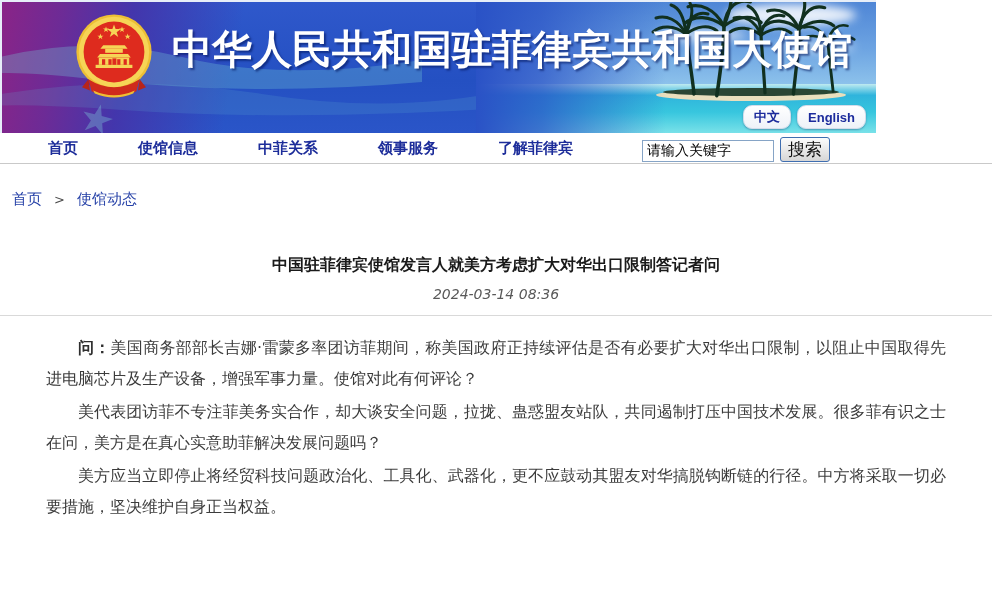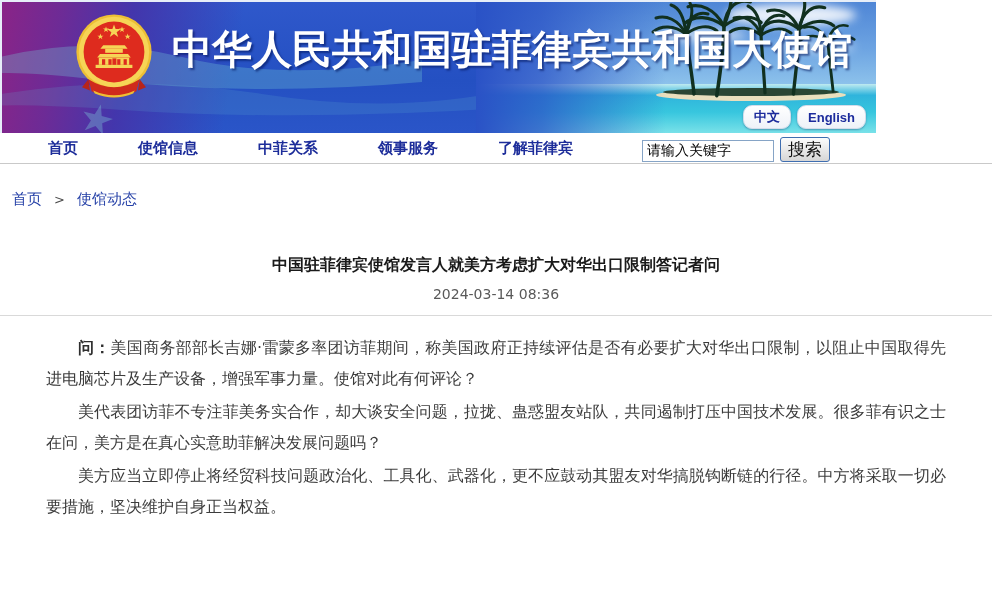--- a/index.html
+++ b/index.html
@@ -48,21 +48,21 @@
             background:linear-gradient(180deg,#fdfdfd,#d6d6d6); border:1px solid #3f6eb0;
             border-radius:3px; cursor:pointer; }
 
   
   .breadcrumb { padding:26px 0 0 12px; font-size:15px; color:#2742a8; display:flex; gap:12px; align-items:center; }
   .crumb { color:#2742a8; cursor:pointer; }
   .crumb-sep { color:#4a4a4a; font-size:13px; }
 
   
   .article-title { margin-top:46px; text-align:center; font-size:16px; font-weight:bold; color:#1a1a1a; }
-  .article-date { margin-top:10px; text-align:center; font-size:14px; color:#595959; }
+  .article-date { margin-top:10px; text-align:center; font-size:14px; color:#595959;font-style:italic; }
   .article-hr { border:none; border-top:1px solid #d9d9d9; margin-top:13px; }
   .article-body { padding:16px 46px 0 46px; }
   .article-body p { font-size:16px; line-height:31px; color:#3c3c3c; text-indent:2em;
             margin-bottom:2px; text-align:justify; }
   .article-body p b { color:#2e2e2e; }
 </style>
 </head>
 <body>
 
 <div class="banner">

